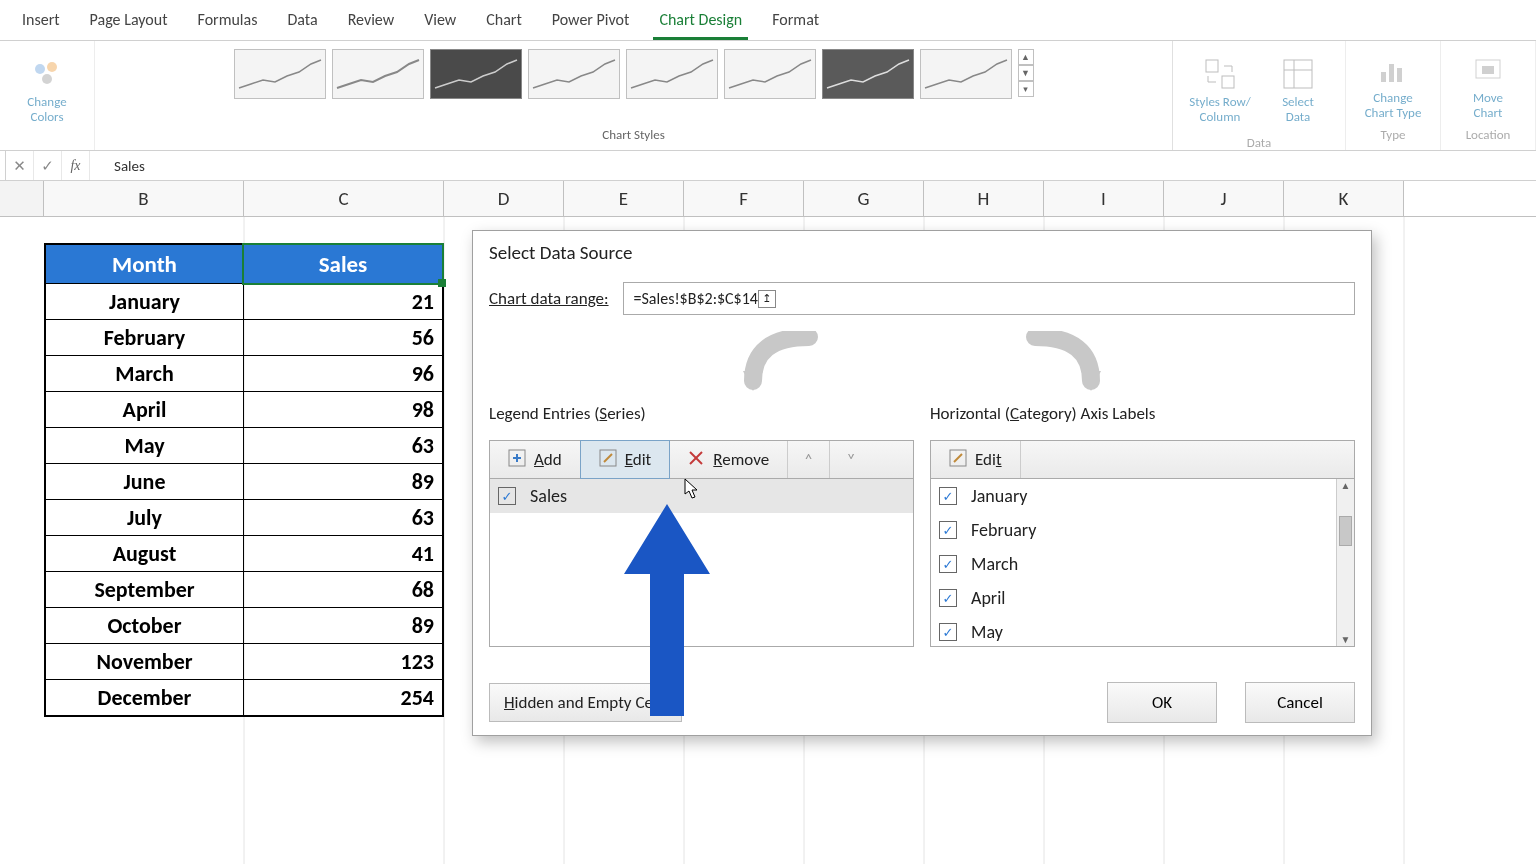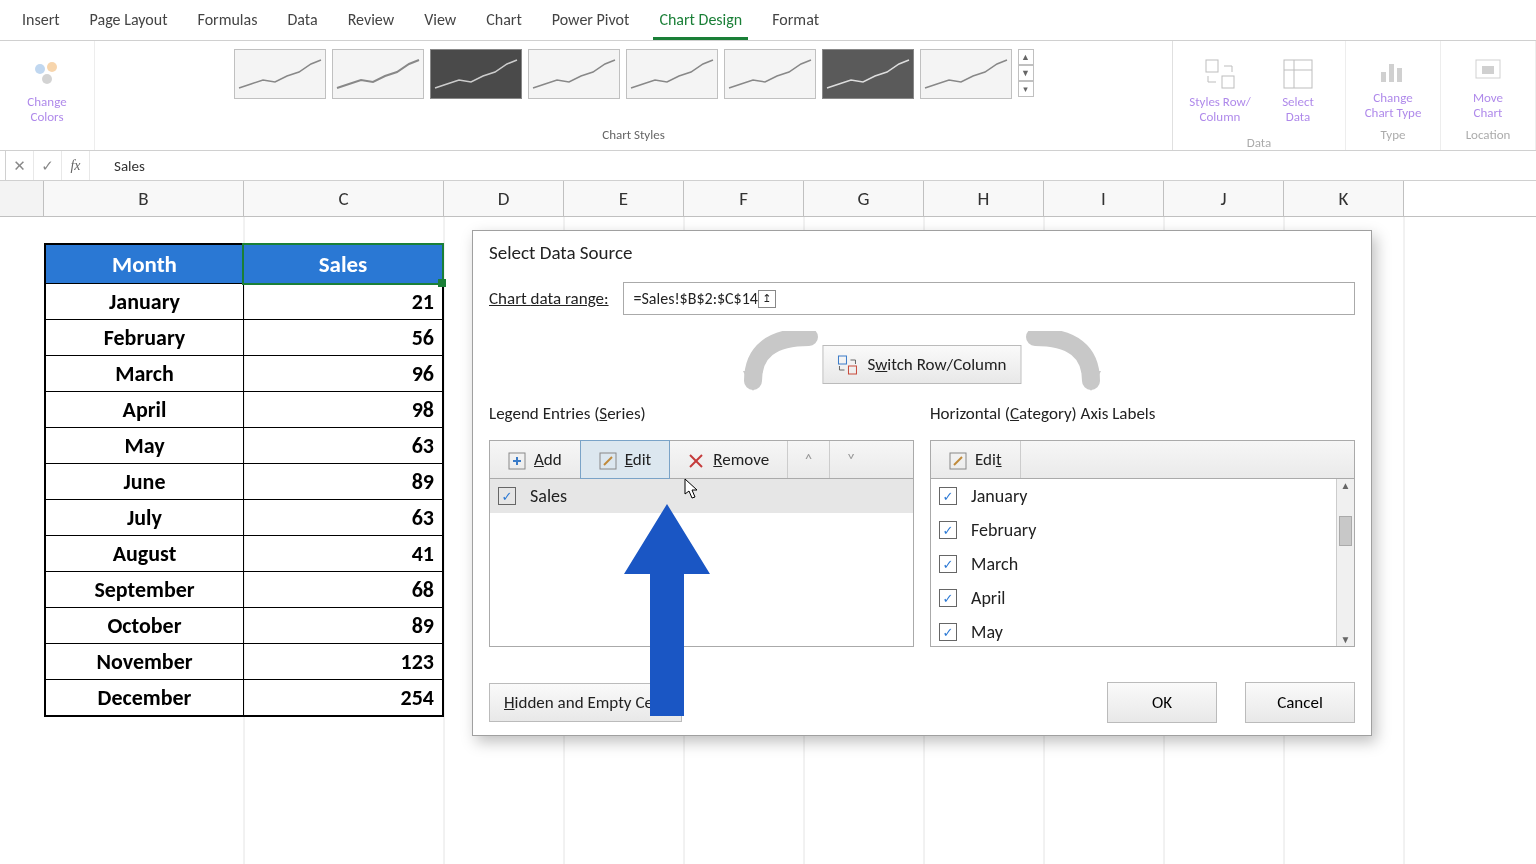--- a/index.html
+++ b/index.html
@@ -8,21 +8,21 @@
   
   .ribbon-tabs { display: flex; gap: 18px; padding: 4px 16px 0; font-size: 16px; color: #444; border-bottom: 1px solid #d0d0d0; }
   .ribbon-tabs .tab { padding: 6px 6px 8px; cursor: pointer; }
   .ribbon-tabs .tab.active { color: #1a7f37; border-bottom: 3px solid #1a7f37; font-weight: 400; }
 
   
   .ribbon-body { display: flex; height: 110px; border-bottom: 1px solid #d0d0d0; background: #fff; }
   .ribbon-group { display: flex; flex-direction: column; align-items: center; padding: 4px 8px; border-right: 1px solid #e0e0e0; opacity: 0.55; }
   .ribbon-group.clear { opacity: 1; }
   .ribbon-group-label { font-size: 13px; color: #666; margin-top: auto; padding-bottom: 4px; }
-  .big-btn { display: flex; flex-direction: column; align-items: center; justify-content: center; width: 78px; height: 90px; font-size: 13px; color: #6d28d9; text-align: center; cursor: pointer; }
+  .big-btn { display: flex; flex-direction: column; align-items: center; justify-content: center; width: 78px; height: 90px; font-size: 13px; color: #0369a1; text-align: center; cursor: pointer; }
   .big-btn .ico { width: 36px; height: 36px; margin-bottom: 2px; display: flex; align-items: center; justify-content: center; }
   .style-row { display: flex; gap: 6px; align-items: flex-start; padding-top: 4px; }
   .style-thumb { width: 92px; height: 50px; border: 1px solid #c0c0c0; background: #f4f4f4; position: relative; }
   .style-thumb.dark { background: #4a4a4a; border-color: #888; }
   .style-thumb.sel { background: #5a5a5a; border-color: #888; }
   .scroll-col { display: flex; flex-direction: column; }
   .scroll-col .sb { width: 16px; height: 16px; border: 1px solid #c0c0c0; font-size: 9px; text-align: center; line-height: 14px; color: #666; }
   .colors-ico { width: 34px; height: 34px; }
 
   
@@ -60,21 +60,21 @@
   .range-btn { width: 18px; height: 18px; border: 1px solid #888; display: flex; align-items: center; justify-content: center; font-size: 11px; }
 
   .switch-row { position: relative; height: 80px; }
   .switch-btn { position: absolute; left: 50%; top: 22px; transform: translateX(-50%); padding: 8px 14px; border: 1px solid #bbb; background: linear-gradient(#fafafa,#e8e8e8); display: flex; align-items: center; gap: 10px; font-size: 17px; }
   .curved-arrow { position: absolute; top: 8px; width: 120px; height: 62px; }
 
   .panels { display: flex; gap: 16px; padding: 0 16px; }
   .panel { flex: 1; display: flex; flex-direction: column; }
   .panel-title { font-size: 17px; margin-bottom: 16px; }
   .panel-toolbar { display: flex; border: 1px solid #aaa; background: linear-gradient(#f6f6f6,#eaeaea); }
-  .tbtn { display: flex; align-items: flex-end; gap: 8px; padding: 8px 18px; border-right: 1px solid #ccc; font-size: 17px; cursor: pointer; }
+  .tbtn { display: flex; align-items: flex-start; gap: 8px; padding: 8px 18px; border-right: 1px solid #ccc; font-size: 17px; cursor: pointer; }
   .tbtn.sel { background: #dce7ef; border: 1px solid #7aa3c7; margin: -1px; }
   .tbtn .tico { width: 18px; height: 18px; }
   .arrow-btn { width: 42px; display: flex; align-items: center; justify-content: center; color: #999; border-right: 1px solid #ccc; }
   .panel-list { border: 1px solid #aaa; border-top: none; height: 168px; overflow: hidden; position: relative; background: #fff; }
   .list-item { display: flex; align-items: center; gap: 14px; padding: 6px 8px; font-size: 18px; }
   .list-item.sel { background: #e6e6e6; }
   .chk { width: 18px; height: 18px; border: 1px solid #666; display: flex; align-items: center; justify-content: center; font-size: 13px; color: #2a78d4; }
   .cat-scroll { position: absolute; right: 0; top: 0; bottom: 0; width: 18px; background: #f0f0f0; border-left: 1px solid #ccc; display: flex; flex-direction: column; justify-content: space-between; align-items: center; font-size: 10px; color: #666; }
   .cat-scroll .track { flex: 1; position: relative; width: 100%; }
   .cat-scroll .thumb { position: absolute; top: 24px; left: 2px; right: 2px; height: 30px; background: #c8c8c8; border: 1px solid #aaa; }
@@ -338,31 +338,20 @@
       <span>=Sales!$B$2:$C$14</span>
       <span class="range-btn">↥</span>
     </div>
   </div>
 
   <div class="switch-row">
     <svg class="curved-arrow" style="left:240px" viewBox="0 0 120 62">
       <path d="M96 6 Q40 6 40 50" fill="none" stroke="#c8c8c8" stroke-width="18" stroke-linecap="round"></path>
       <polygon points="30,40 50,40 40,60" fill="#c8c8c8"></polygon>
     </svg>
-    <div class="switch-btn">
-      <span>
-          <svg width="20" height="20">
-            <rect x="1" y="1" width="8" height="8" fill="none" stroke="#3a7bc8"></rect>
-            <rect x="11" y="11" width="8" height="8" fill="none" stroke="#c84a3a"></rect>
-            <path d="M13 5 L18 5 L18 9" fill="none" stroke="#666"></path>
-            <path d="M7 15 L2 15 L2 11" fill="none" stroke="#666"></path>
-          </svg>
-        </span>
-      <span>S<u>w</u>itch Row/Column</span>
-    </div>
     <svg class="curved-arrow" style="right:240px" viewBox="0 0 120 62">
       <path d="M24 6 Q80 6 80 50" fill="none" stroke="#c8c8c8" stroke-width="18" stroke-linecap="round"></path>
       <polygon points="70,40 90,40 80,60" fill="#c8c8c8"></polygon>
     </svg>
   </div>
 
   <div class="panels">
     <div class="panel">
       <div class="panel-title">Legend Entries (<u>S</u>eries)</div>
       <div class="panel-toolbar">

